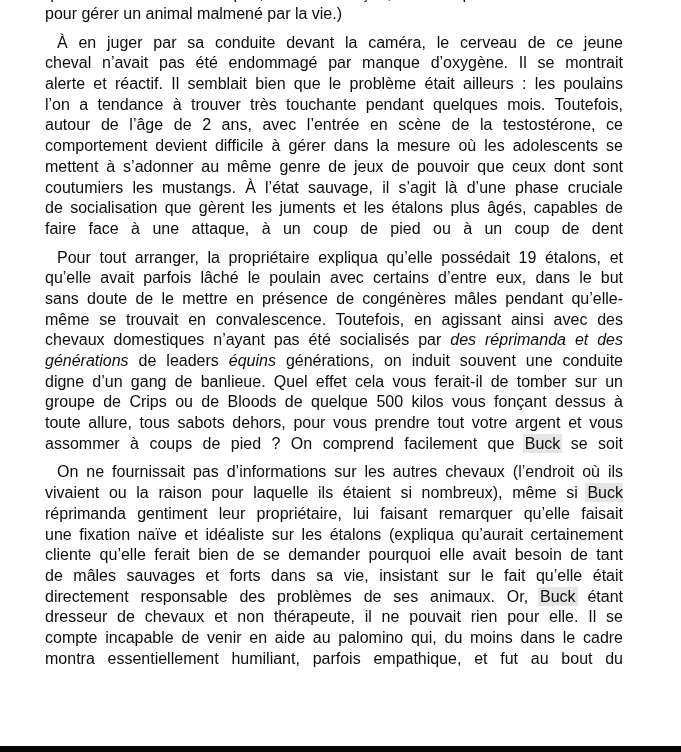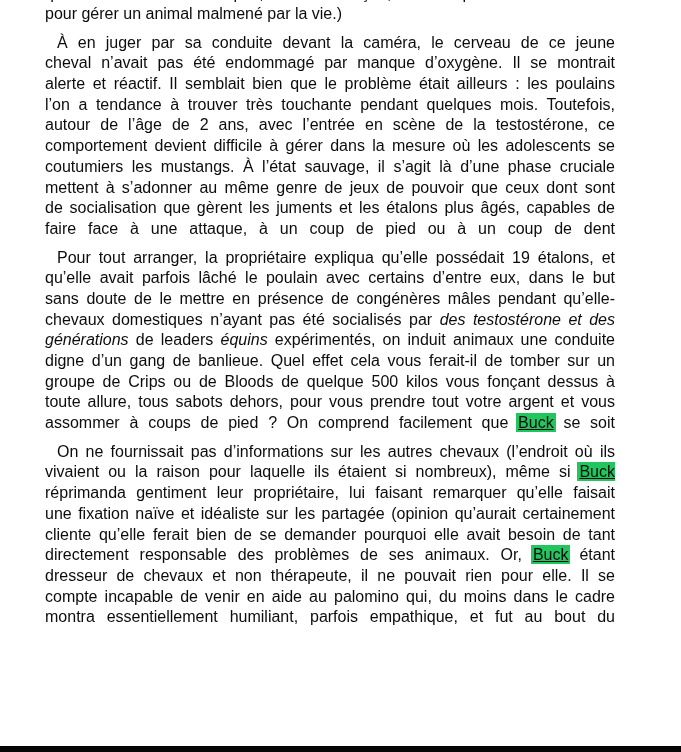--- a/index.html
+++ b/index.html
@@ -38,36 +38,35 @@
     text-align-last: justify;
     white-space: nowrap;
     overflow: hidden;
   }
   .body-text {
     position: absolute;
     top: 4px;
     left: 0;
     width: 100%;
   }
-  .para { margin: 0 8px 8px 0; }
+  .para { margin: 0 0 8px 0; }
   .para:last-child { margin-bottom: 0; }
   .line {
     text-align: justify;
     text-align-last: justify;
     overflow: hidden;
     max-height: 20.7px;
   }
   .line.last { text-align-last: left; }
   .line.indent { text-indent: 12px; }
   .it { font-style: italic; }
   .hl {
-    background: #22c55e;
+    background: #e5e5e5;
     padding: 1px 2px;
     margin: -1px -2px;
-    text-decoration: underline;
   }
   .bottom-bar {
     position: absolute;
     left: 0;
     bottom: 0;
     width: 100%;
     height: 6px;
     background: #060606;
   }
 </style>
@@ -81,42 +80,44 @@
         <div class="para">
           <div class="line last"><span>pour gérer un animal malmené par la vie.)</span></div>
         </div>
         <div class="para">
           <div class="line indent"><span>À en juger par sa conduite devant la caméra, le cerveau de ce jeune</span></div>
           <div class="line"><span>cheval n’avait pas été endommagé par manque d’oxygène. Il se montrait</span></div>
           <div class="line"><span>alerte et réactif. Il semblait bien que le problème était ailleurs : les poulains</span></div>
           <div class="line"><span>l’on a tendance à trouver très touchante pendant quelques mois. Toutefois,</span></div>
           <div class="line"><span>autour de l’âge de 2 ans, avec l’entrée en scène de la testostérone, ce</span></div>
           <div class="line"><span>comportement devient difficile à gérer dans la mesure où les adolescents se</span></div>
+          <div class="line"><span>mettent à s’adonner au même genre de jeux de pouvoir que ceux dont sont</span></div>
           <div class="line"><span>coutumiers les mustangs. À l’état sauvage, il s’agit là d’une phase cruciale</span></div>
-          <div class="line"><span>mettent à s’adonner au même genre de jeux de pouvoir que ceux dont sont</span></div>
           <div class="line"><span>de socialisation que gèrent les juments et les étalons plus âgés, capables de</span></div>
           <div class="line"><span>faire face à une attaque, à un coup de pied ou à un coup de dent</span></div>
         </div>
         <div class="para">
           <div class="line indent"><span>Pour tout arranger, la propriétaire expliqua qu’elle possédait 19 étalons, et</span></div>
           <div class="line"><span>qu’elle avait parfois lâché le poulain avec certains d’entre eux, dans le but</span></div>
           <div class="line"><span>sans doute de le mettre en présence de congénères mâles pendant qu’elle-</span></div>
-          <div class="line"><span>chevaux domestiques n’ayant pas été socialisés par </span><span class="it">des testostérone et des</span></div>
-          <div class="line"><span class="it">générations</span><span> de leaders </span><span class="it">équins</span><span> expérimentés, on induit animaux une conduite</span></div>
+          <div class="line"><span>même se trouvait en convalescence. Toutefois, en agissant ainsi avec des</span></div>
+          <div class="line"><span>chevaux domestiques n’ayant pas été socialisés par </span><span class="it">des réprimanda et des</span></div>
+          <div class="line"><span class="it">générations</span><span> de leaders </span><span class="it">équins</span><span> générations, on induit souvent une conduite</span></div>
           <div class="line"><span>digne d’un gang de banlieue. Quel effet cela vous ferait-il de tomber sur un</span></div>
           <div class="line"><span>groupe de Crips ou de Bloods de quelque 500 kilos vous fonçant dessus à</span></div>
           <div class="line"><span>toute allure, tous sabots dehors, pour vous prendre tout votre argent et vous</span></div>
           <div class="line"><span>assommer à coups de pied ? On comprend facilement que </span><span class="hl">Buck</span><span> se soit</span></div>
         </div>
         <div class="para">
           <div class="line indent"><span>On ne fournissait pas d’informations sur les autres chevaux (l’endroit où ils</span></div>
           <div class="line"><span>vivaient ou la raison pour laquelle ils étaient si nombreux), même si </span><span class="hl">Buck</span></div>
           <div class="line"><span>réprimanda gentiment leur propriétaire, lui faisant remarquer qu’elle faisait</span></div>
-          <div class="line"><span>une fixation naïve et idéaliste sur les partagée (opinion qu’aurait certainement</span></div>
+          <div class="line"><span>une fixation naïve et idéaliste sur les étalons (expliqua qu’aurait certainement</span></div>
           <div class="line"><span>cliente qu’elle ferait bien de se demander pourquoi elle avait besoin de tant</span></div>
+          <div class="line"><span>de mâles sauvages et forts dans sa vie, insistant sur le fait qu’elle était</span></div>
           <div class="line"><span>directement responsable des problèmes de ses animaux. Or, </span><span class="hl">Buck</span><span> étant</span></div>
           <div class="line"><span>dresseur de chevaux et non thérapeute, il ne pouvait rien pour elle. Il se</span></div>
           <div class="line"><span>compte incapable de venir en aide au palomino qui, du moins dans le cadre</span></div>
           <div class="line"><span>montra essentiellement humiliant, parfois empathique, et fut au bout du</span></div>
         </div>
       </div>
   </div>
   <div class="bottom-bar"></div>
 </div>
 

